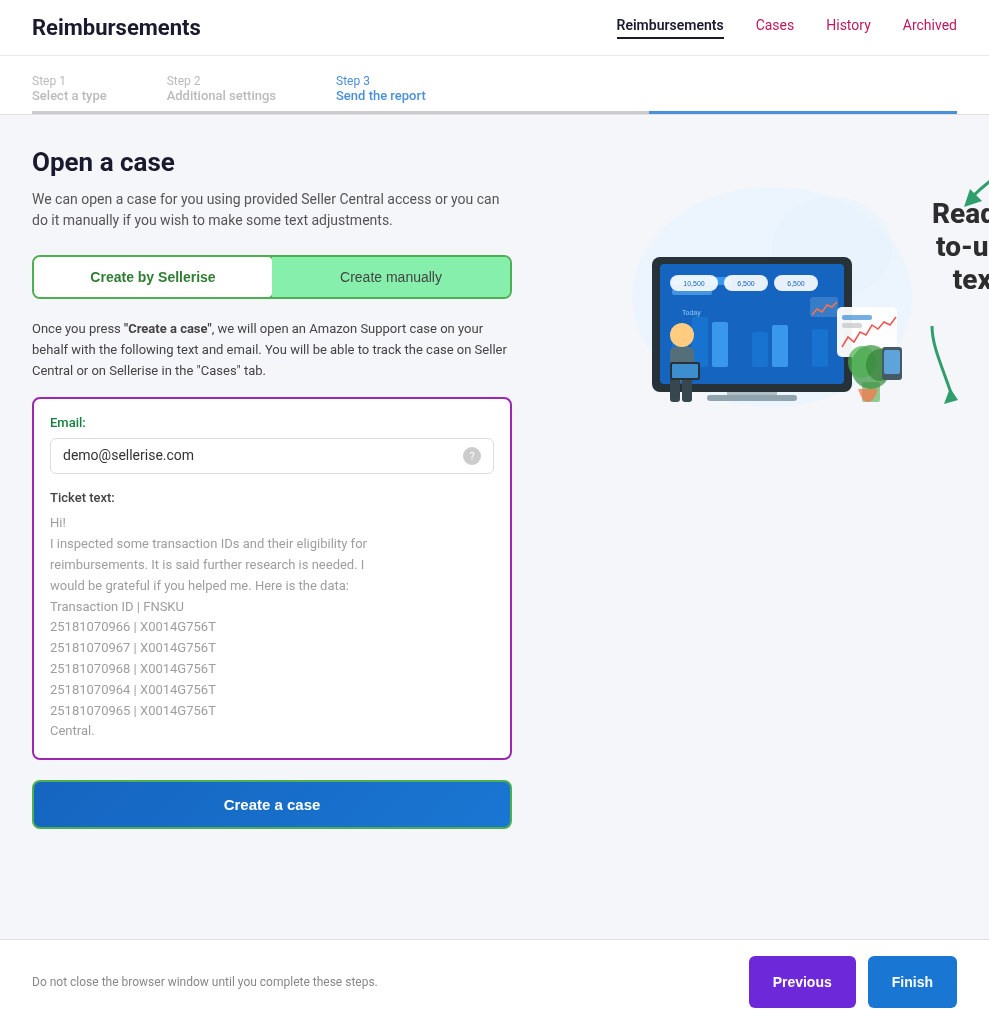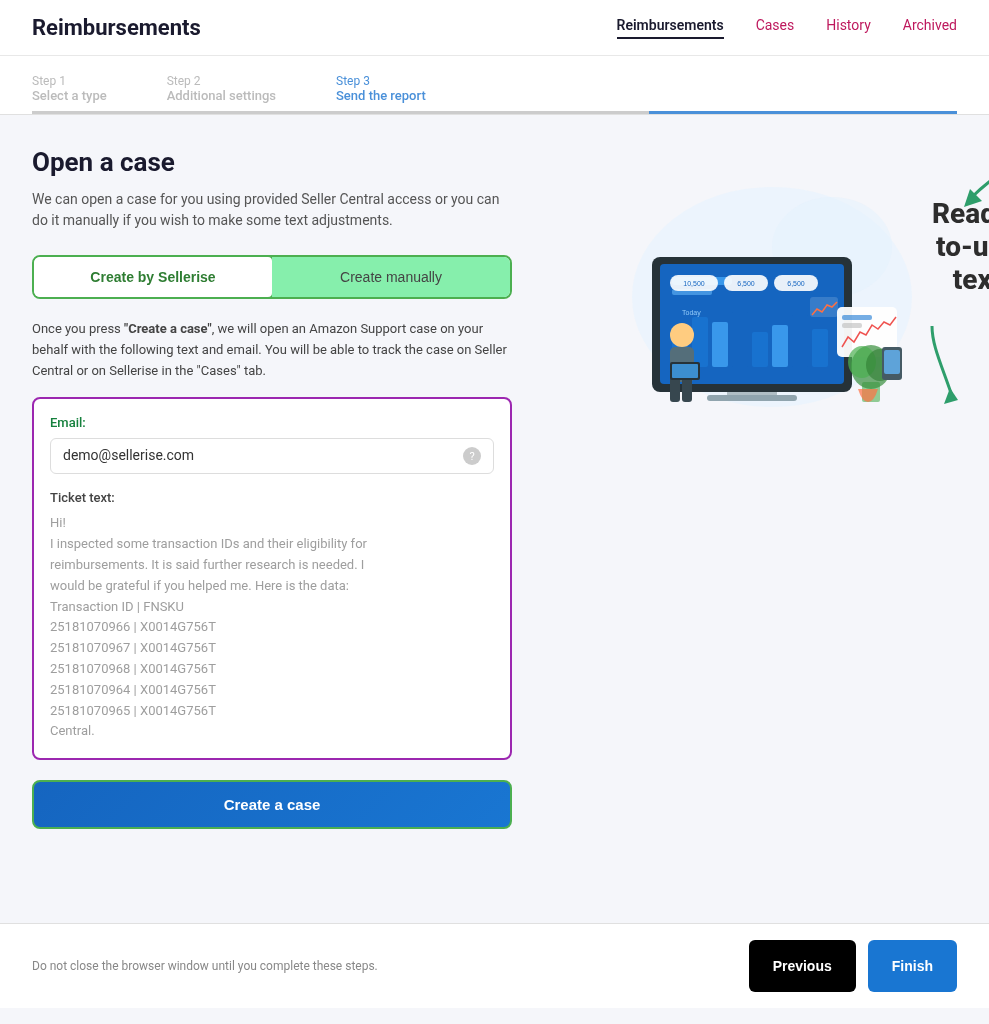--- a/index.html
+++ b/index.html
@@ -207,40 +207,40 @@
       font-size: 28px;
       font-weight: 800;
       color: #2d2d2d;
       text-align: center;
       margin-top: 60px;
     }
 
     
     .bottom-bar {
       position: fixed;
-      bottom: 16px;
+      bottom: 0;
       width: 989px;
       background: #fff;
       border-top: 1px solid #e0e0e0;
       padding: 16px 32px;
       display: flex;
       align-items: center;
       justify-content: space-between;
     }
     .bottom-warning {
       font-size: 12px;
       color: #888;
     }
     .bottom-actions {
       display: flex;
       gap: 12px;
     }
     .btn-prev {
       padding: 10px 24px;
-      background: #000000;
+      background: #6d28d9;
       color: #fff;
       border: none;
       border-radius: 6px;
       font-size: 14px;
       font-weight: 600;
       cursor: pointer;
     }
     .btn-finish {
       padding: 18px 24px;
       background: #1976d2;

